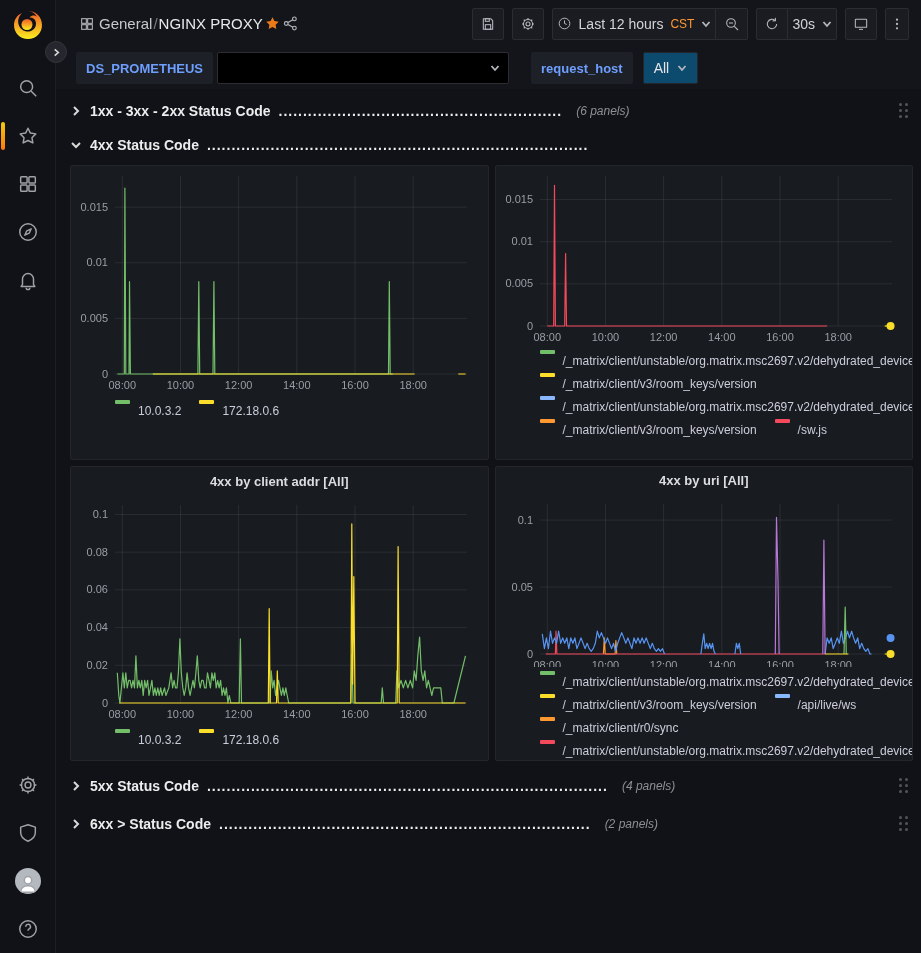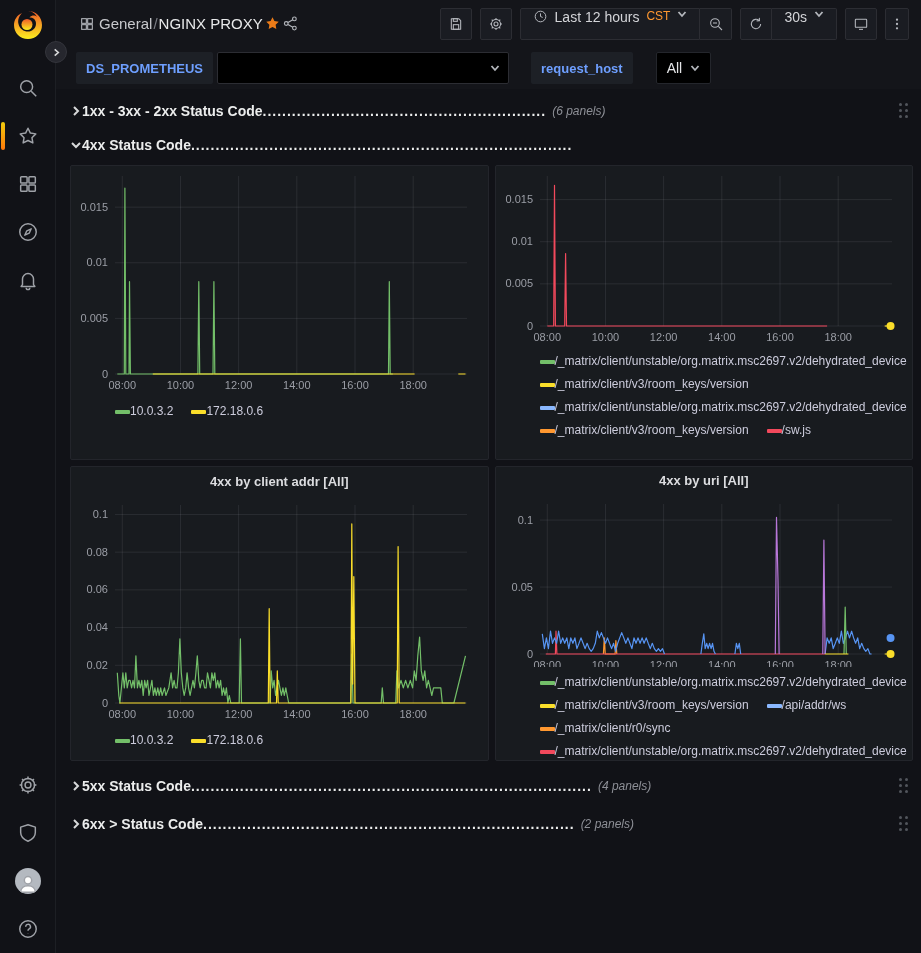--- a/index.html
+++ b/index.html
@@ -27,48 +27,48 @@
   .crumb .sep{color:#7b7e86}
   .crumb .title{color:#e8e9ea;cursor:pointer}
   .icon-btn{width:32px;height:32px;border:1px solid #2c2d33;border-radius:2px;background:#1a1c22;display:flex;align-items:center;justify-content:center;color:#b4b7bd;cursor:pointer}
   .icon-btn svg{width:16px;height:16px;stroke:#b4b7bd;fill:none;stroke-width:1.6}
   .flat-icon{background:none;border:none}
   .nav-right{margin-left:auto;display:flex;align-items:center;gap:8px}
   .btn-group{display:flex}
   .btn-group .icon-btn{border-radius:0}
   .btn-group>*:first-child{border-radius:2px 0 0 2px}
   .btn-group>*:last-child{border-radius:0 2px 2px 0;border-left:none}
-  .time-btn{height:32px;border:1px solid #2c2d33;background:#1a1c22;display:flex;align-items:flex-start;gap:7px;padding:0 12px;font-size:14px;color:#d3d4d8;cursor:pointer}
+  .time-btn{height:32px;border:1px solid #2c2d33;background:#1a1c22;display:flex;align-items:center;gap:7px;padding:0 4px;font-size:14px;color:#d3d4d8;cursor:pointer}
   .time-btn .tz{color:#ff9830;font-size:12px;font-weight:normal}
   .chev{width:10px;height:10px;stroke:#b4b7bd;fill:none;stroke-width:1.8}
 
   
   .subnav{height:42px;flex:0 0 42px;display:flex;align-items:center;gap:4px;padding:0 12px 0 20px;background:#14151a}
   .var-label{height:32px;display:flex;align-items:center;padding:0 10px;background:#1d2026;color:#6e9fff;font-size:13px;font-weight:bold;border-radius:2px;cursor:pointer}
   .var-input{height:32px;width:292px;background:#000;border:1px solid #2c2d33;border-radius:2px;display:flex;align-items:center;justify-content:flex-end;padding:0 8px;cursor:pointer}
-  .var-select{height:32px;display:flex;align-items:center;gap:8px;padding:0 10px;background:#000000;border:1px solid #24262c;border-radius:2px;color:#e4e5e7;font-size:14px;cursor:pointer;margin-left:19px}
+  .var-select{height:32px;display:flex;align-items:center;gap:8px;padding:0 10px;background:#0c4a6e;border:1px solid #24262c;border-radius:2px;color:#e4e5e7;font-size:14px;cursor:pointer;margin-left:6px}
 
   
   .content{flex:1;padding:8px 8px 0 14px;overflow:hidden}
-  .rowhdr{height:28px;display:flex;align-items:center;cursor:pointer;margin-bottom:6px}
+  .rowhdr{height:28px;display:flex;align-items:center;gap:8px;cursor:pointer;margin-bottom:6px}
   .rowhdr .rchev{width:12px;height:12px;stroke:#d8d9da;fill:none;stroke-width:2}
   .rowhdr .rtitle{font-size:14px;font-weight:bold;color:#eceded;white-space:nowrap}
   .rowhdr .rdots{font-size:14px;font-weight:bold;color:#eceded;letter-spacing:1px;overflow:hidden;white-space:nowrap;max-width:420px}
   .rowhdr .rcount{font-size:12px;font-style:italic;color:#8d8f96;margin-left:6px;white-space:nowrap}
   .rowhdr .rspace{flex:1}
   .draghandle{display:grid;grid-template-columns:repeat(2,4px);grid-auto-rows:4px;gap:2px;margin-right:4px;cursor:grab}
   .draghandle i{width:3px;height:3px;border-radius:50%;background:#52555c}
 
   .grid{display:grid;grid-template-columns:1fr 1fr;gap:6px;margin:4px 0 10px 0}
   .panel{background:#181b1f;border:1px solid #23252b;border-radius:2px;height:295px;overflow:hidden;display:flex;flex-direction:column}
   .ptitle{height:28px;display:flex;align-items:center;justify-content:center;font-size:13px;font-weight:bold;color:#dcdde0;cursor:pointer}
   svg text.tick{fill:#9b9ea6;font-size:11px;font-family:"Liberation Sans",sans-serif}
   .legend-row{display:flex;gap:18px;padding:6px 0 0 44px;font-size:12px;color:#ccccdc}
   .legend-wrap{display:flex;flex-wrap:wrap;column-gap:18px;padding:4px 0 0 44px;font-size:12px;color:#ccccdc;overflow:hidden}
-  .lg-item{display:inline-flex;align-items:center;gap:0;line-height:23px;white-space:nowrap;cursor:pointer}
+  .lg-item{display:inline-flex;align-items:flex-start;gap:8px;line-height:23px;white-space:nowrap;cursor:pointer}
   .lg-item i{display:inline-block;width:15px;height:4px;border-radius:1px}
 
   .bottomrows .rowhdr{background:#111217;height:30px;margin-bottom:8px}
 </style>
 </head>
 <body>
 
 <div class="app">
   <aside class="sidebar">
     <div class="logo">
@@ -451,21 +451,21 @@
               <span class="lg-item">
                 <i style="background: rgb(115, 191, 105);"></i>
                 <span>/_matrix/client/unstable/org.matrix.msc2697.v2/dehydrated_device</span>
               </span>
               <span class="lg-item">
                 <i style="background: rgb(250, 222, 42);"></i>
                 <span>/_matrix/client/v3/room_keys/version</span>
               </span>
               <span class="lg-item">
                 <i style="background: rgb(138, 184, 255);"></i>
-                <span>/api/addr/ws</span>
+                <span>/api/live/ws</span>
               </span>
               <span class="lg-item">
                 <i style="background: rgb(255, 152, 48);"></i>
                 <span>/_matrix/client/r0/sync</span>
               </span>
               <span class="lg-item">
                 <i style="background: rgb(242, 73, 92);"></i>
                 <span>/_matrix/client/unstable/org.matrix.msc2697.v2/dehydrated_device</span>
               </span>
             </div>

